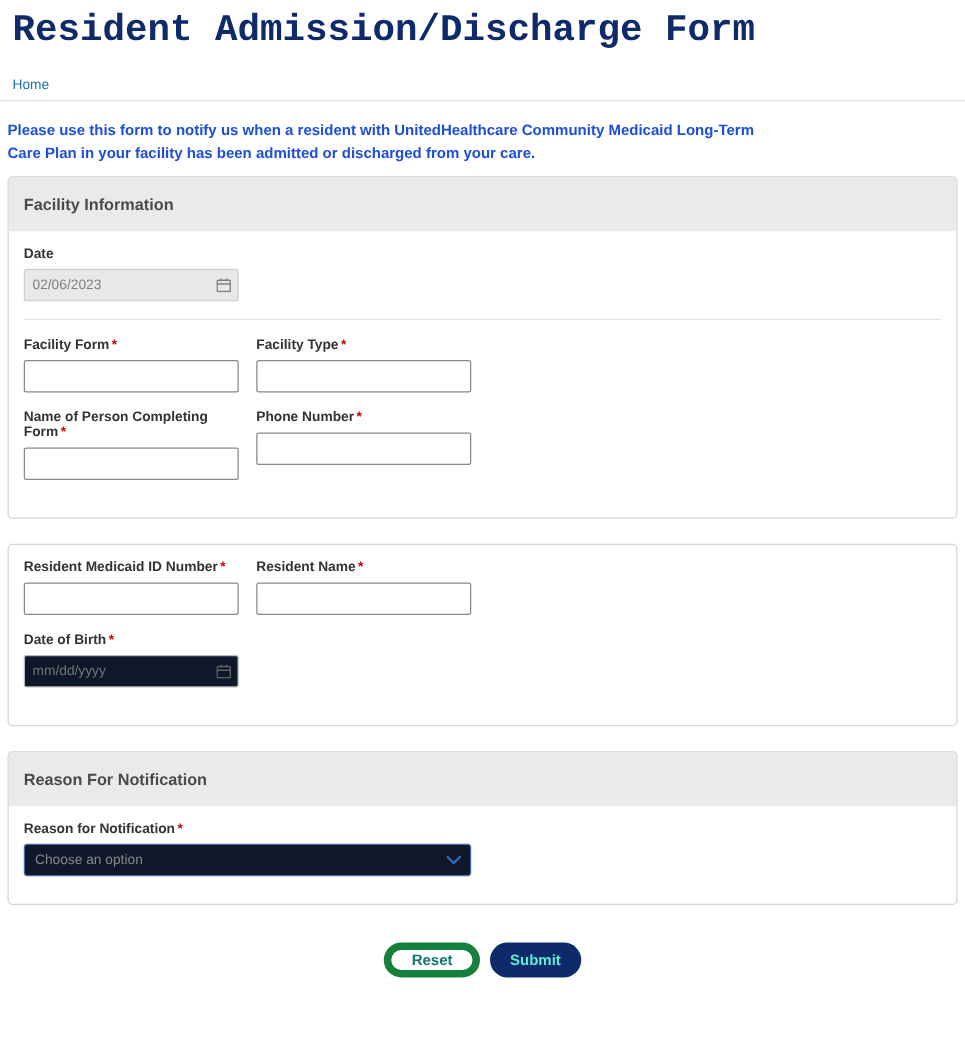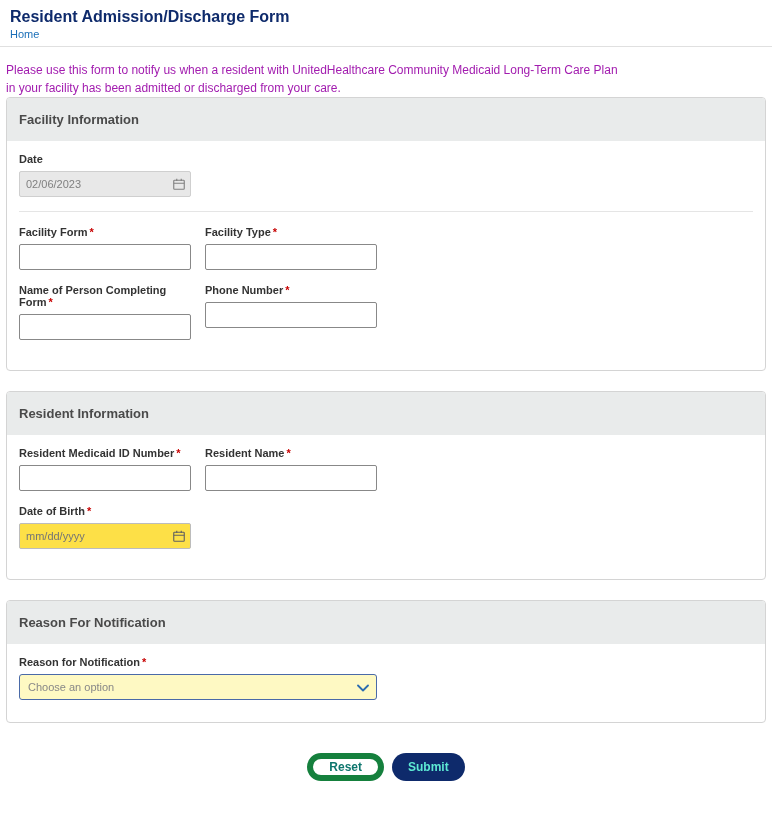--- a/index.html
+++ b/index.html
@@ -10,37 +10,38 @@
       margin: 0 auto 24px;
       color: #333;
     }
     .header {
       background: #ffffff;
       padding: 8px 10px 6px;
       border-bottom: 1px solid #e0e0e0;
     }
     .page-title {
       color: #0e2a6b;
-      font-size: 16px;
-      font-weight: bold;
-      font-family: Liberation Sans, sans-serif;
-      margin-bottom: 2px;
+      font-size: 30px;
+      font-weight: bold;
+      font-family: Liberation Mono, monospace;
+      margin-bottom: 20px;
     }
     .breadcrumb {
       font-size: 11px;
       color: #1b6fb8;
     }
     .content {
       padding: 14px 6px 0;
     }
     .intro {
       font-size: 12px;
-      font-weight: normal;
-      color: #a21caf;
+      font-weight: bold;
+      color: #1d4ed8;
       line-height: 1.5;
+      margin-bottom: 10px;
       max-width: 620px;
     }
     .section {
       border: 1px solid #d4d4d4;
       border-radius: 4px;
       background: #fff;
       margin-bottom: 20px;
       overflow: hidden;
     }
     .section-header {
@@ -90,21 +91,21 @@
       width: 172px;
     }
     .date-input {
       width: 100%;
       height: 26px;
       border: 1px solid #bcbcbc;
       border-radius: 2px;
       padding: 0 26px 0 6px;
       font-size: 11px;
       color: #777;
-      background: #fde047;
+      background: #0f172a;
     }
     .date-input.disabled {
       background: #e8e8e8;
       color: #808080;
       border-color: #cfcfcf;
     }
     .calendar-icon {
       position: absolute;
       right: 6px;
       top: 50%;
@@ -119,21 +120,21 @@
       width: 358px;
     }
     .select-box {
       width: 100%;
       height: 26px;
       border: 1px solid #4a6aa8;
       border-radius: 3px;
       padding: 0 26px 0 8px;
       font-size: 11px;
       color: #888;
-      background: #fef9c3;
+      background: #0f172a;
       display: flex;
       align-items: center;
       cursor: pointer;
     }
     .chevron-icon {
       position: absolute;
       right: 8px;
       top: 50%;
       transform: translateY(-50%);
       pointer-events: none;
@@ -214,21 +215,20 @@
         <div class="field-group">
           <label class="field-label"><span>Phone Number</span><span class="req">*</span></label>
           <input class="text-input" type="text" style="">
         </div>
       </div>
 
     </div>
   </div>
 
   <div class="section">
-    <div class="section-header">Resident Information</div>
     <div class="section-body">
 
       <div class="field-row">
         <div class="field-group">
           <label class="field-label"><span>Resident Medicaid ID Number</span><span class="req">*</span></label>
           <input class="text-input" type="text" style="">
         </div>
         <div class="field-group">
           <label class="field-label"><span>Resident Name</span><span class="req">*</span></label>
           <input class="text-input" type="text" style="">

